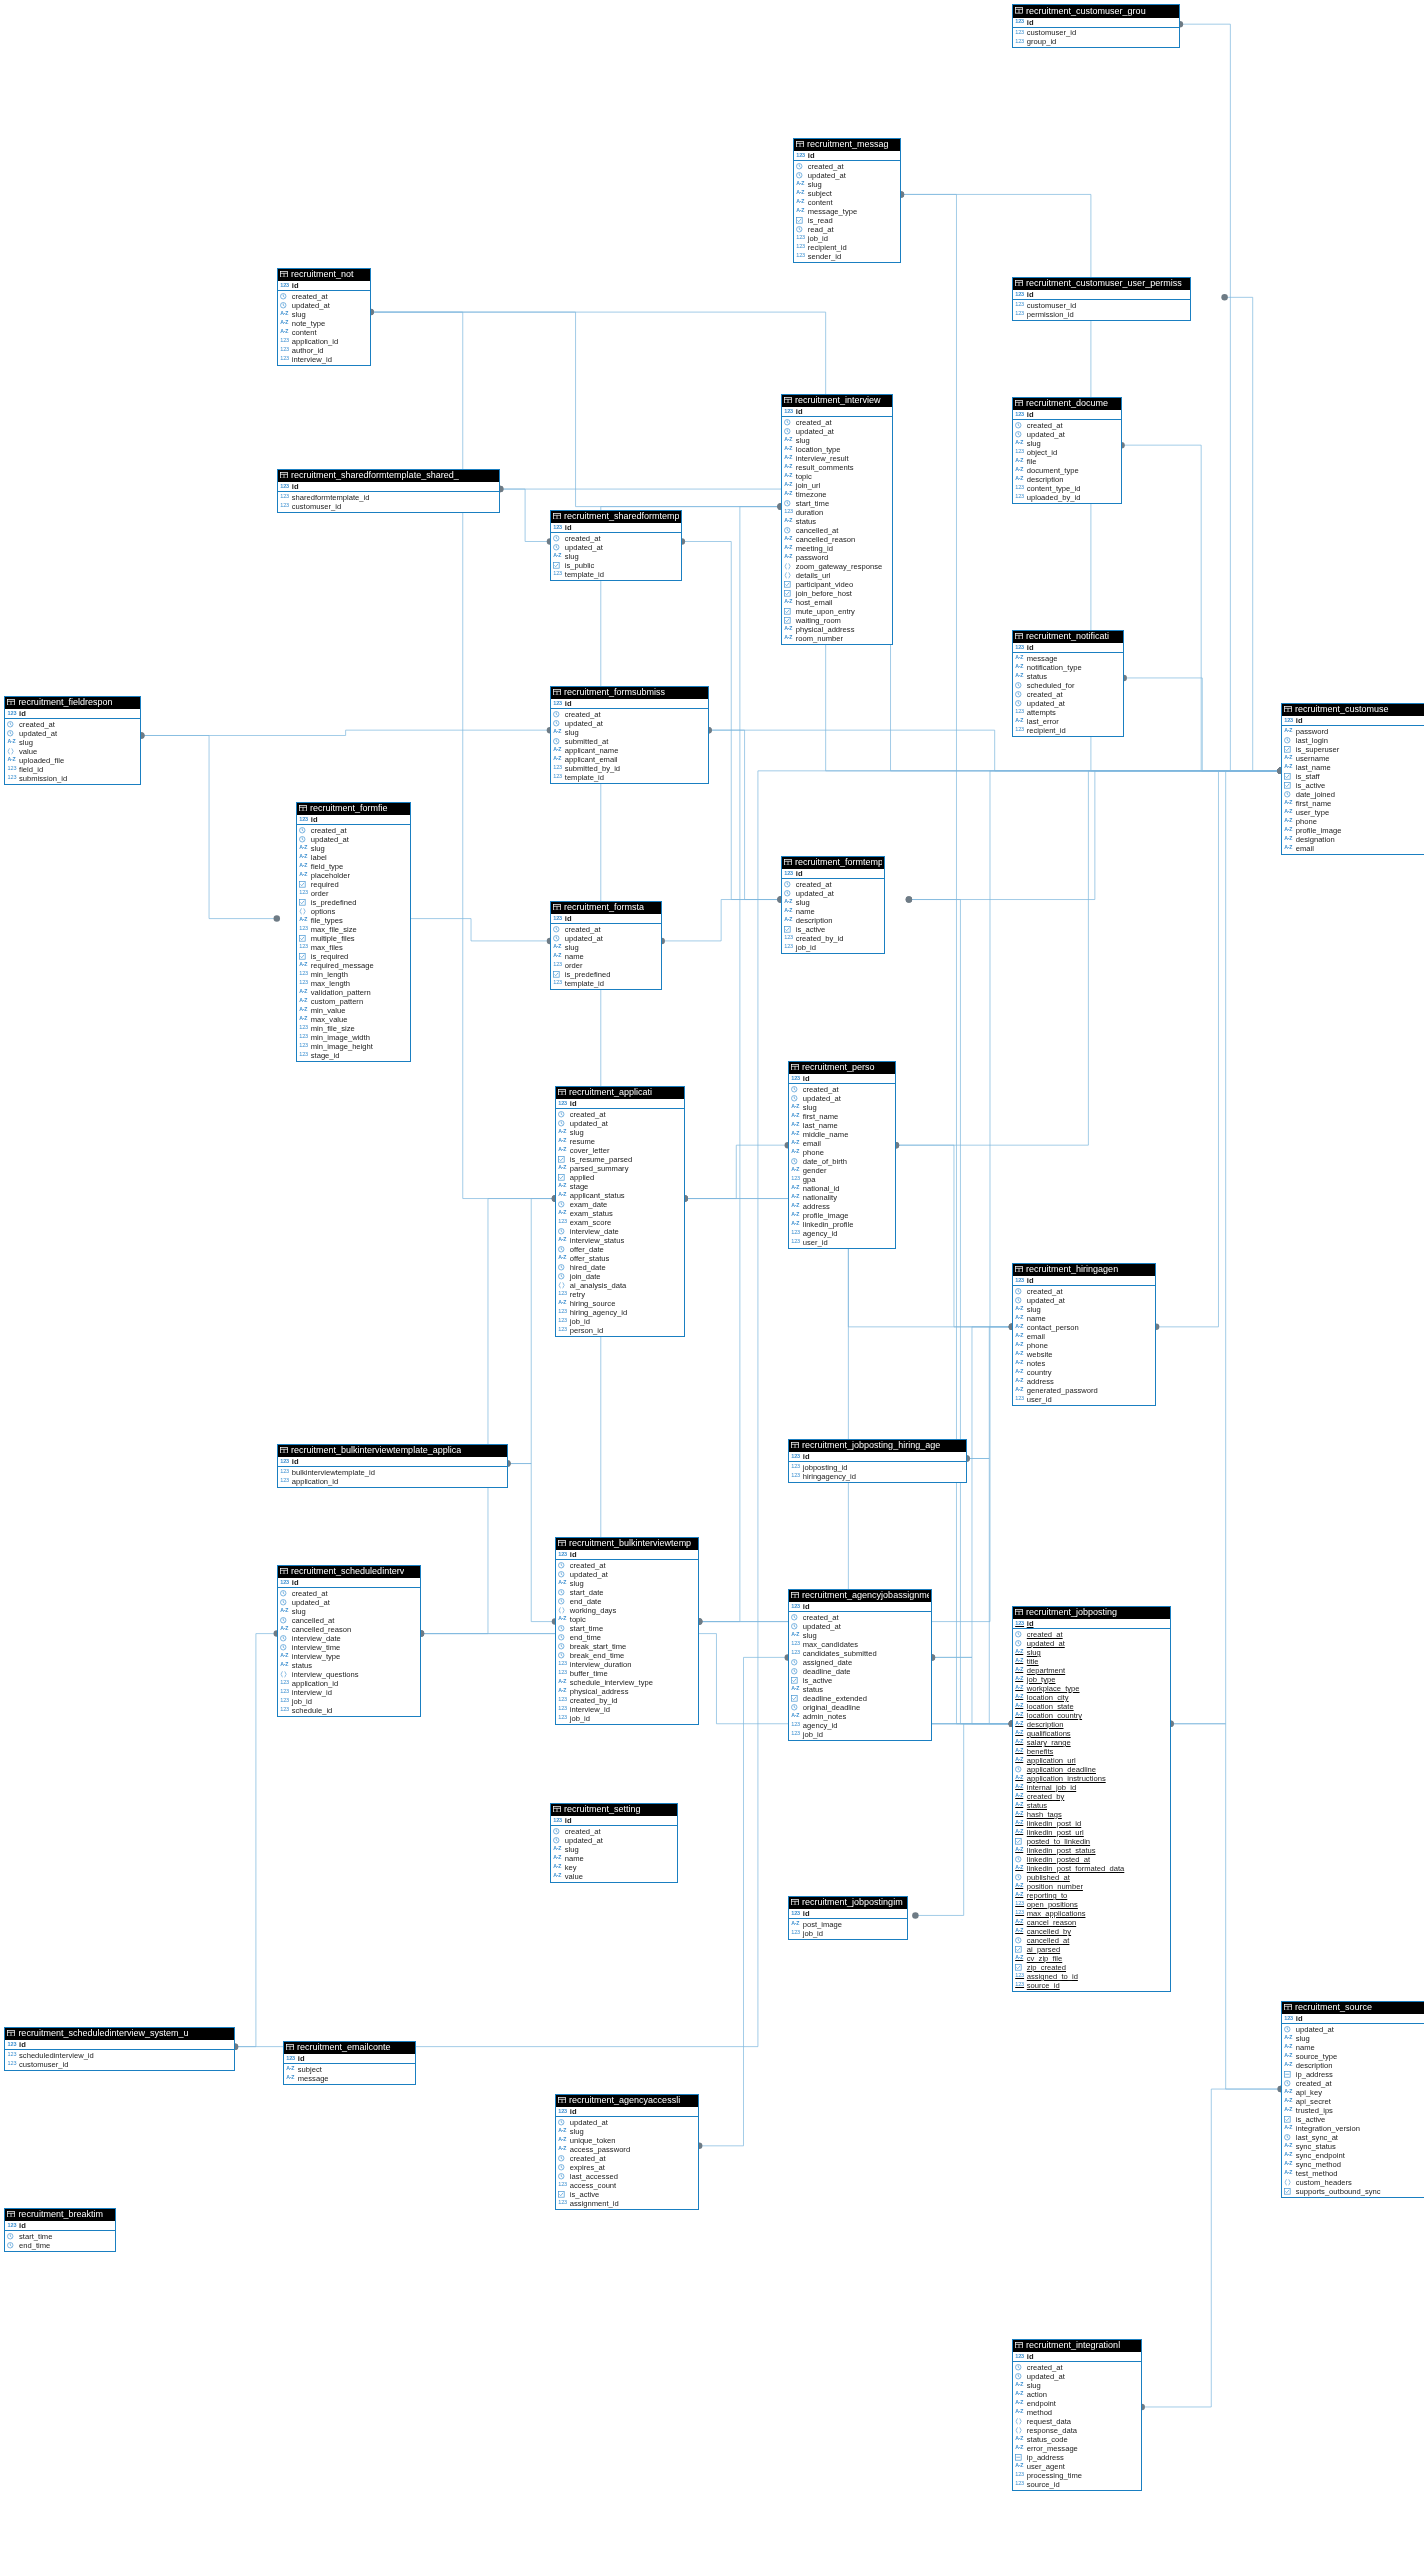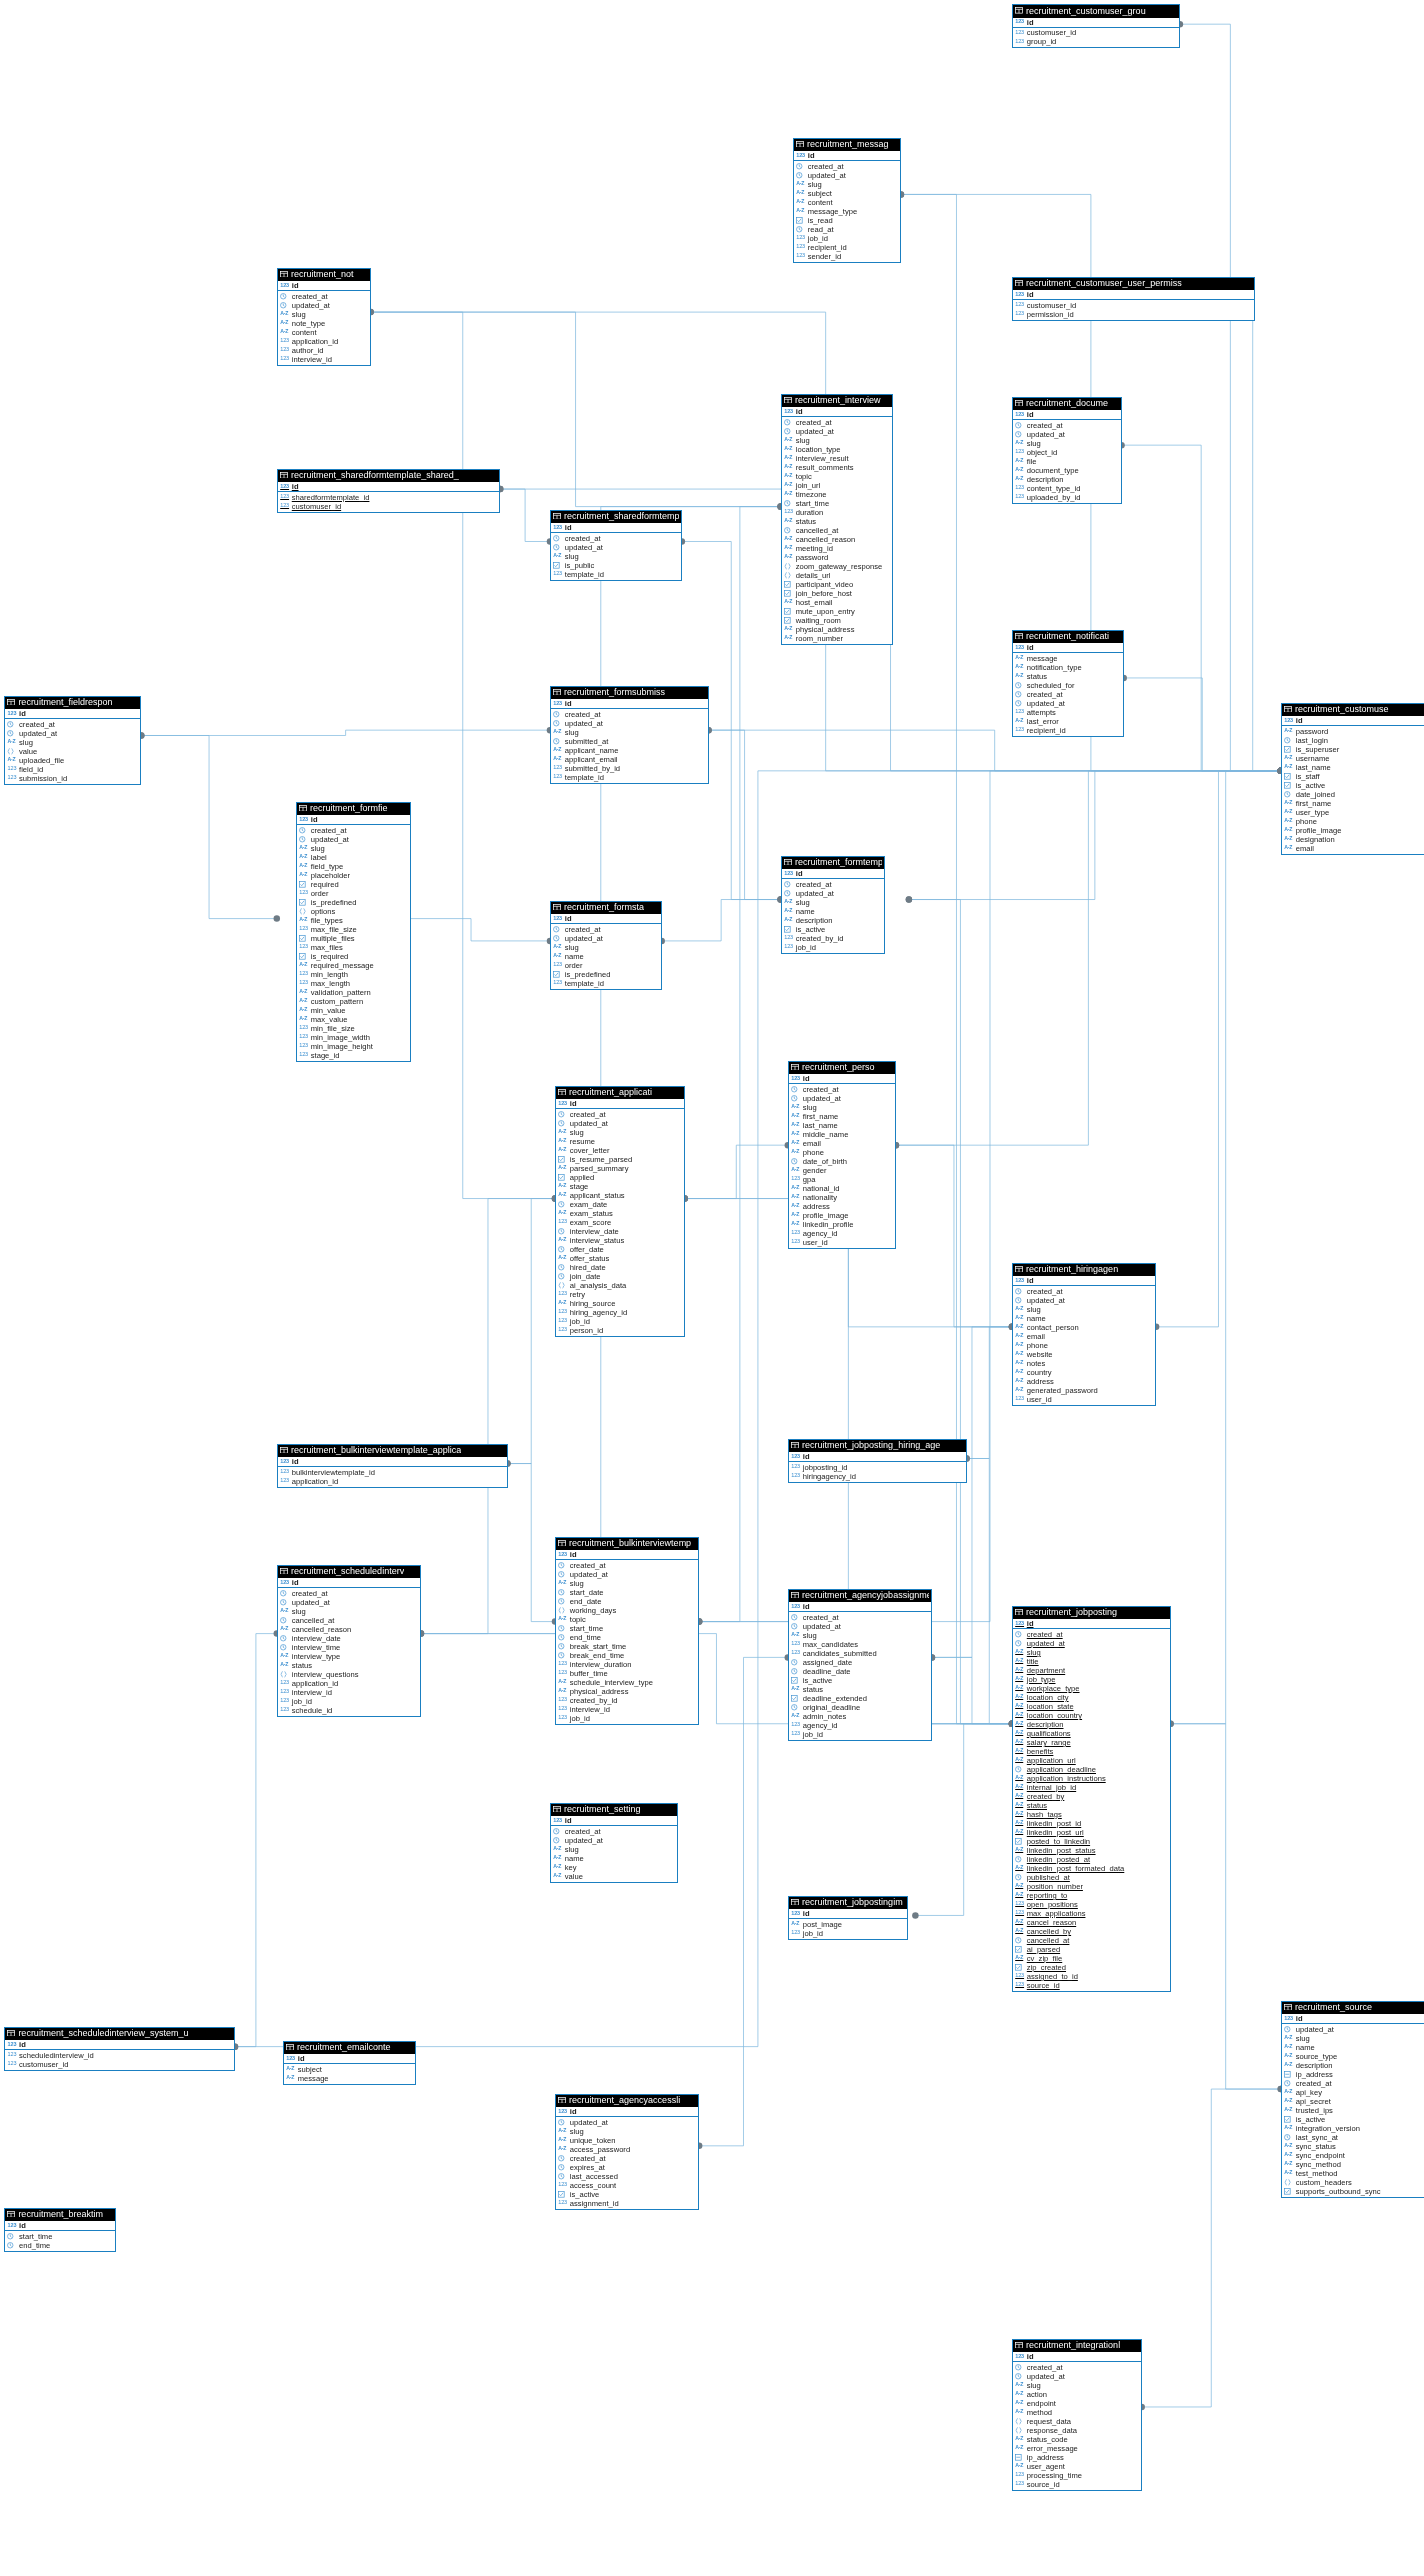--- a/index.html
+++ b/index.html
@@ -269,21 +269,21 @@
           <div class="col">
             <span class="ic i-num">123</span>
             <span>recipient_id</span>
           </div>
           <div class="col">
             <span class="ic i-num">123</span>
             <span>sender_id</span>
           </div>
         </div>
       </div>
-      <div class="tbl" style="left: 1012px; top: 277px; width: 243px;">
+      <div class="tbl" style="left: 1012px; top: 277px; width: 179px;">
         <div class="hdr">
           <span><svg class="grid-ic" viewBox="0 0 11 9">
               <rect x="0.5" y="0.5" width="10" height="8" fill="none" stroke="#ffffff" stroke-width="1"></rect>
               <line x1="0.5" y1="3.2" x2="10.5" y2="3.2" stroke="#fff" stroke-width="1"></line>
               <line x1="5.5" y1="3.2" x2="5.5" y2="8.5" stroke="#fff" stroke-width="1"></line>
             </svg></span>
           <span class="tname">recruitment_customuser_user_permiss</span>
         </div>
         <div class="pk">
           <div class="col bold">
@@ -595,21 +595,21 @@
           <div class="col">
             <span class="ic i-num">123</span>
             <span>content_type_id</span>
           </div>
           <div class="col">
             <span class="ic i-num">123</span>
             <span>uploaded_by_id</span>
           </div>
         </div>
       </div>
-      <div class="tbl" style="left: 277px; top: 469px; width: 223px; text-decoration: underline;">
+      <div class="tbl" style="left: 277px; top: 469px; width: 223px;">
         <div class="hdr">
           <span><svg class="grid-ic" viewBox="0 0 11 9">
               <rect x="0.5" y="0.5" width="10" height="8" fill="none" stroke="#ffffff" stroke-width="1"></rect>
               <line x1="0.5" y1="3.2" x2="10.5" y2="3.2" stroke="#fff" stroke-width="1"></line>
               <line x1="5.5" y1="3.2" x2="5.5" y2="8.5" stroke="#fff" stroke-width="1"></line>
             </svg></span>
           <span class="tname">recruitment_sharedformtemplate_shared_</span>
         </div>
         <div class="pk">
           <div class="col bold">

